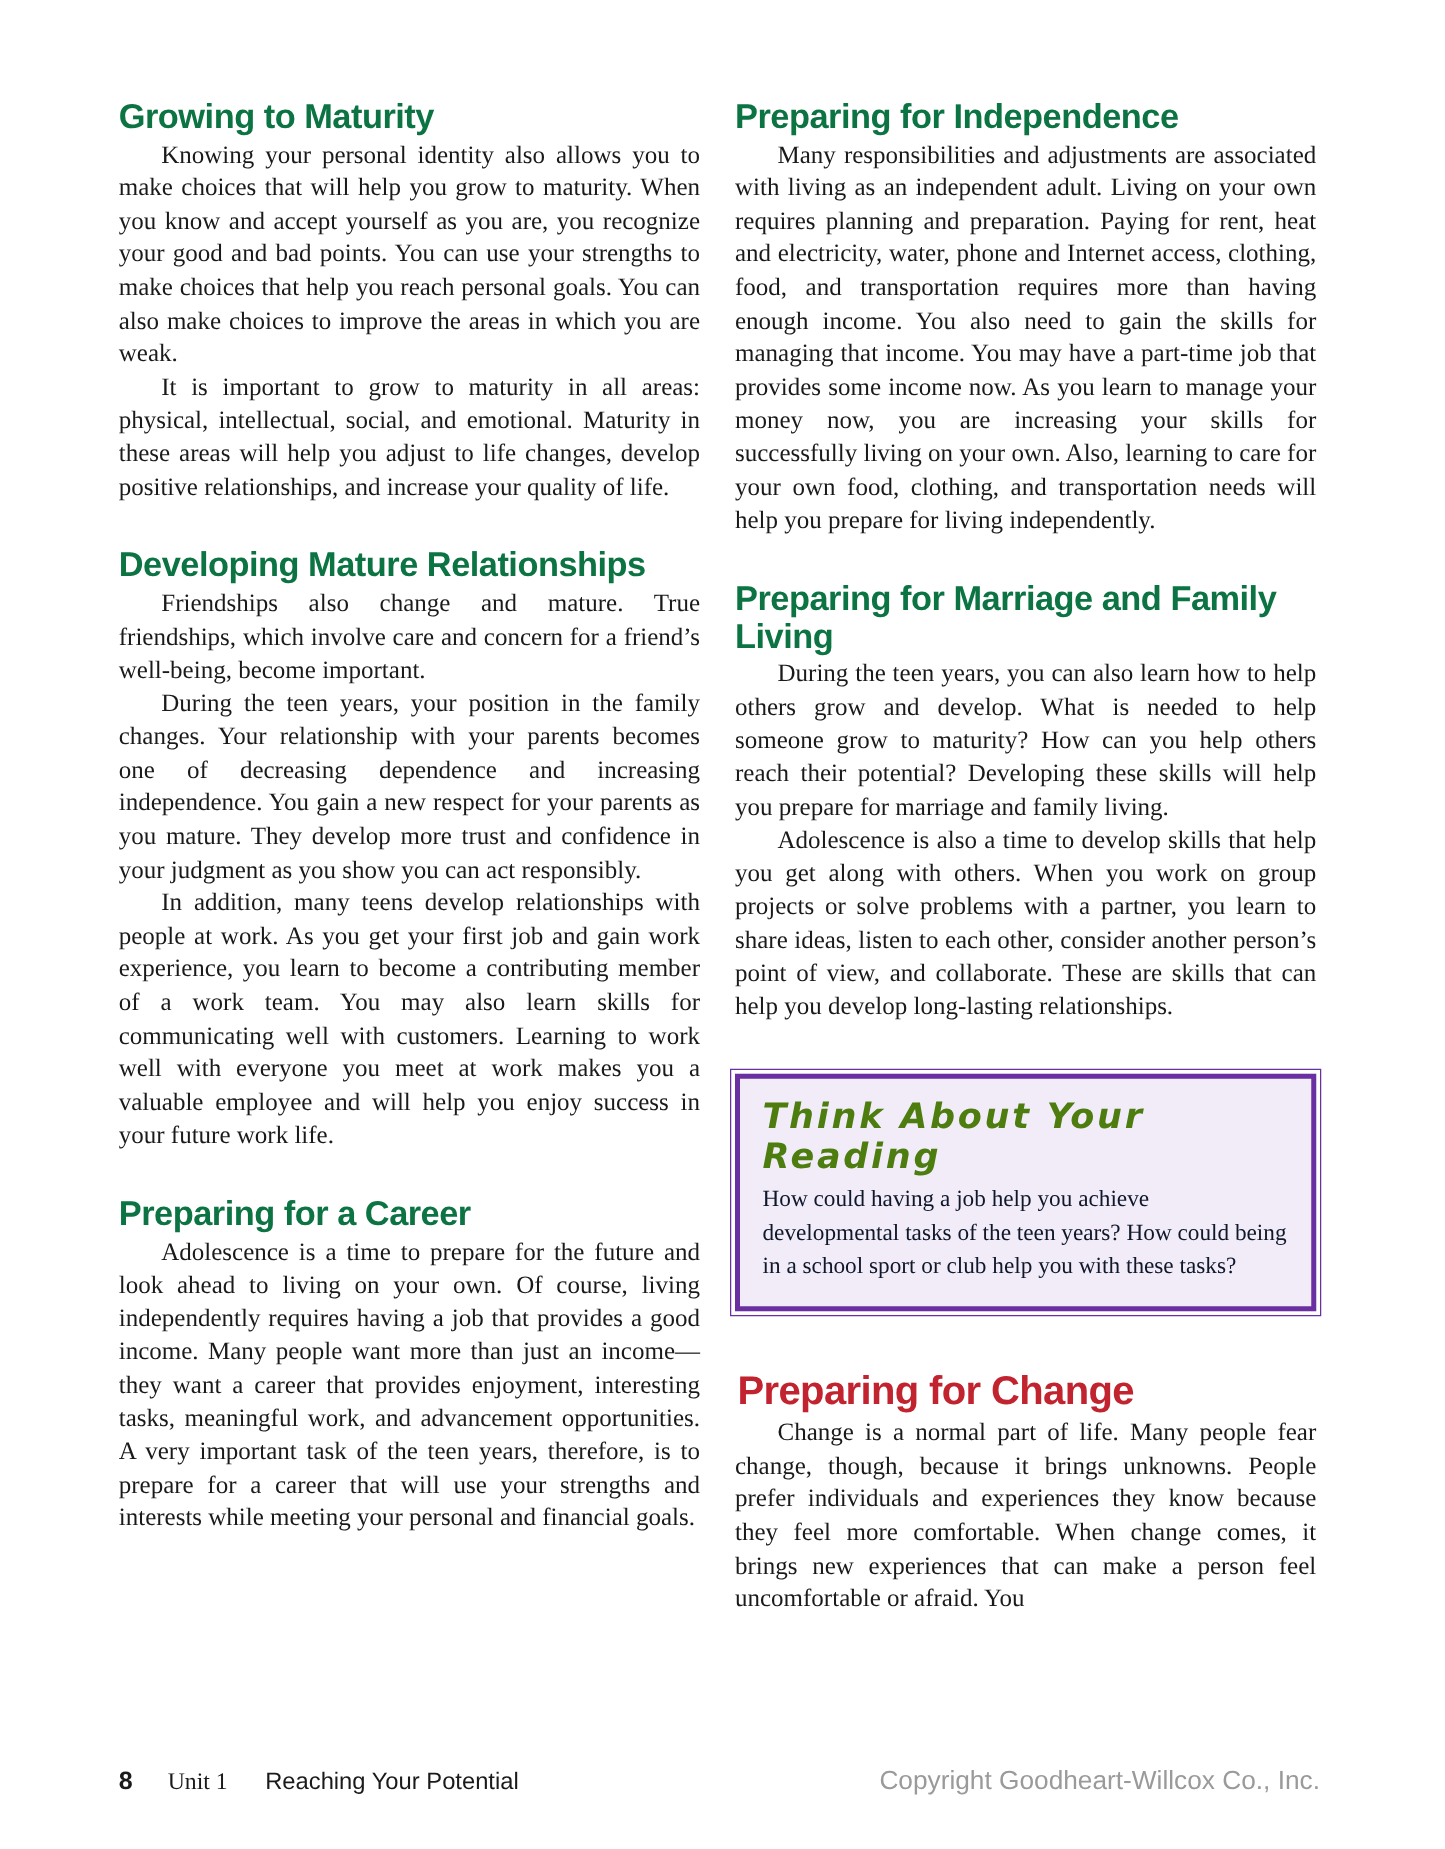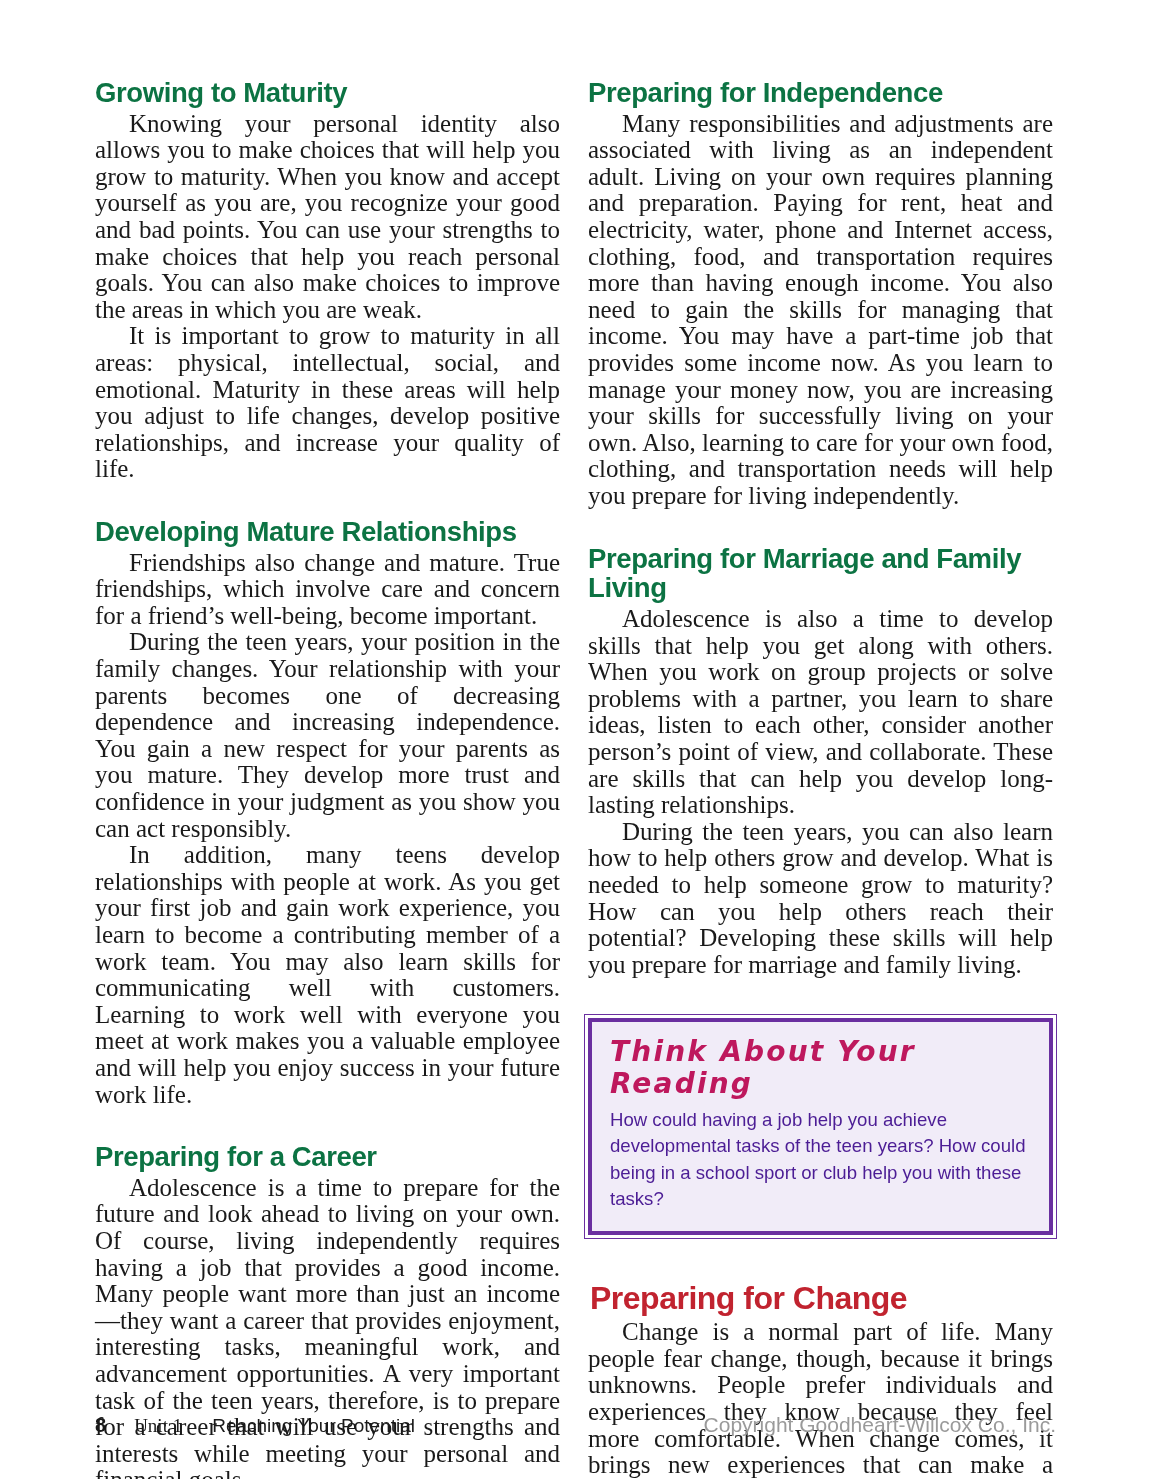--- a/index.html
+++ b/index.html
@@ -44,21 +44,21 @@
     line-height: 1.08;
     color: #c1232f;
     margin: 0 0 4px 2px;
     letter-spacing: -0.5px;
   }
   .sec-head.spaced { margin-top: 34px; }
   .main-head.spaced { margin-top: 46px; }
 
   
   p.body {
-    font-size: 25px;
+    font-size: 20px;
     line-height: 26.6px;
     text-align: justify;
     text-justify: inter-word;
     color: #1a1a1a;
     margin: 0;
     text-indent: 34px;
     hyphens: auto;
     -webkit-hyphens: auto;
   }
 
@@ -70,30 +70,30 @@
     outline: 1px solid #6a2fa0;
     outline-offset: 3px;
     padding: 14px 18px 18px 18px;
     box-sizing: border-box;
   }
   .callout-title {
     font-family: "DejaVu Sans", sans-serif;
     font-weight: bold;
     font-style: italic;
     font-size: 28px;
-    color: #be185d;
+    color: #4d7c0f;
     letter-spacing: 2.2px;
     margin: 0 0 6px 0;
     line-height: 1.15;
   }
   .callout-body {
-    font-family: Liberation Sans, sans-serif;
+    font-family: Liberation Serif, serif;
     font-size: 18.6px;
     line-height: 26.5px;
-    color: #4c1d95;
+    color: #0f172a;
     margin: 0;
     text-indent: 0;
     text-align: left;
   }
 
   
   .footer {
     position: absolute;
     left: 95px;
     right: 100px;
@@ -142,22 +142,22 @@
       <p class="body">Adolescence is a time to prepare for the future and look ahead to living on your own. Of course, living independently requires having a job that provides a good income. Many people want more than just an income—they want a career that provides enjoyment, interesting tasks, meaningful work, and advancement opportunities. A very important task of the teen years, therefore, is to prepare for a career that will use your strengths and interests while meeting your personal and financial goals.</p>
 
     </div>
 
     <div class="col">
 
       <h2 class="sec-head">Preparing for Independence</h2>
       <p class="body">Many responsibilities and adjustments are associated with living as an independent adult. Living on your own requires planning and preparation. Paying for rent, heat and electricity, water, phone and Internet access, clothing, food, and transportation requires more than having enough income. You also need to gain the skills for managing that income. You may have a part-time job that provides some income now. As you learn to manage your money now, you are increasing your skills for successfully living on your own. Also, learning to care for your own food, clothing, and transportation needs will help you prepare for living independently.</p>
 
       <h2 class="sec-head spaced">Preparing for Marriage and Family Living</h2>
+      <p class="body">During the teen years, you can also learn how to help others grow and develop. What is needed to help someone grow to maturity? How can you help others reach their potential? Developing these skills will help you prepare for marriage and family living.</p>
       <p class="body">Adolescence is also a time to develop skills that help you get along with others. When you work on group projects or solve problems with a partner, you learn to share ideas, listen to each other, consider another person’s point of view, and collaborate. These are skills that can help you develop long-lasting relationships.</p>
-      <p class="body">During the teen years, you can also learn how to help others grow and develop. What is needed to help someone grow to maturity? How can you help others reach their potential? Developing these skills will help you prepare for marriage and family living.</p>
 
       <div class="callout">
         <div class="callout-title">Think About Your Reading</div>
         <p class="callout-body">How could having a job help you achieve developmental tasks of the teen years? How could being in a school sport or club help you with these tasks?</p>
       </div>
 
       <h1 class="main-head spaced">Preparing for Change</h1>
       <p class="body">Change is a normal part of life. Many people fear change, though, because it brings unknowns. People prefer individuals and experiences they know because they feel more comfortable. When change comes, it brings new experiences that can make a person feel uncomfortable or afraid. You</p>
 
     </div>

